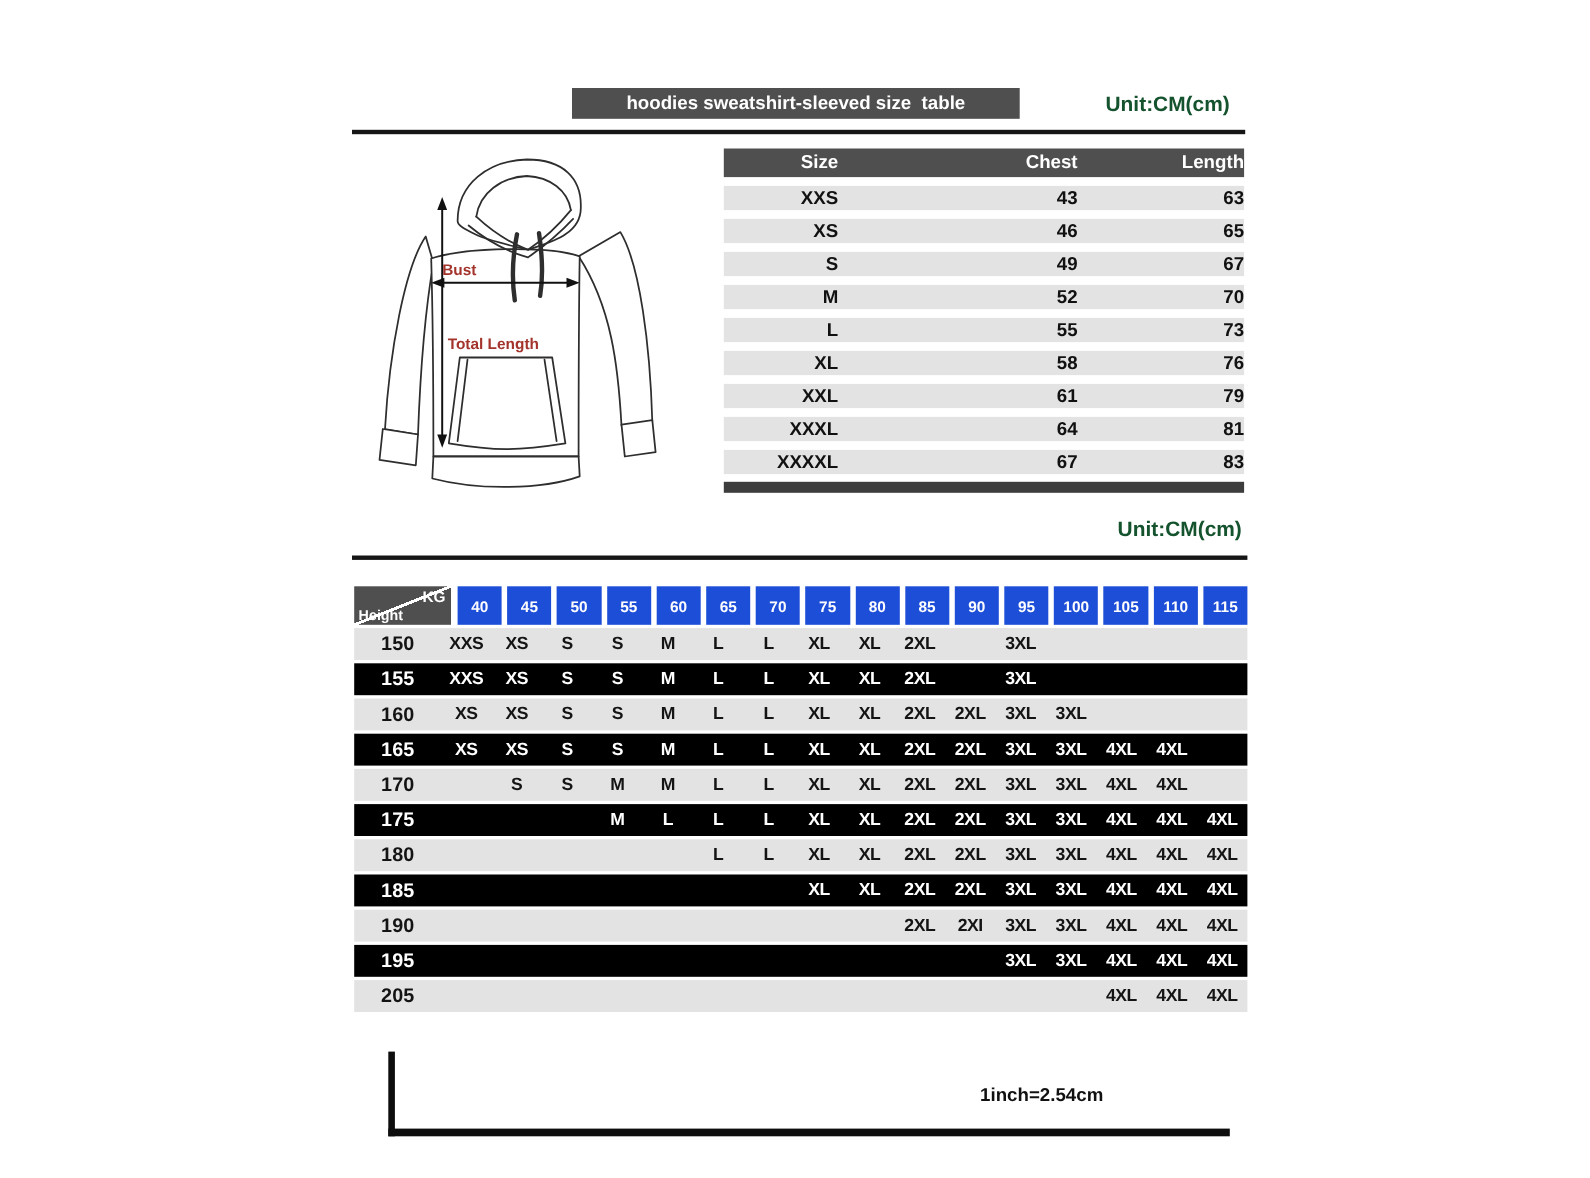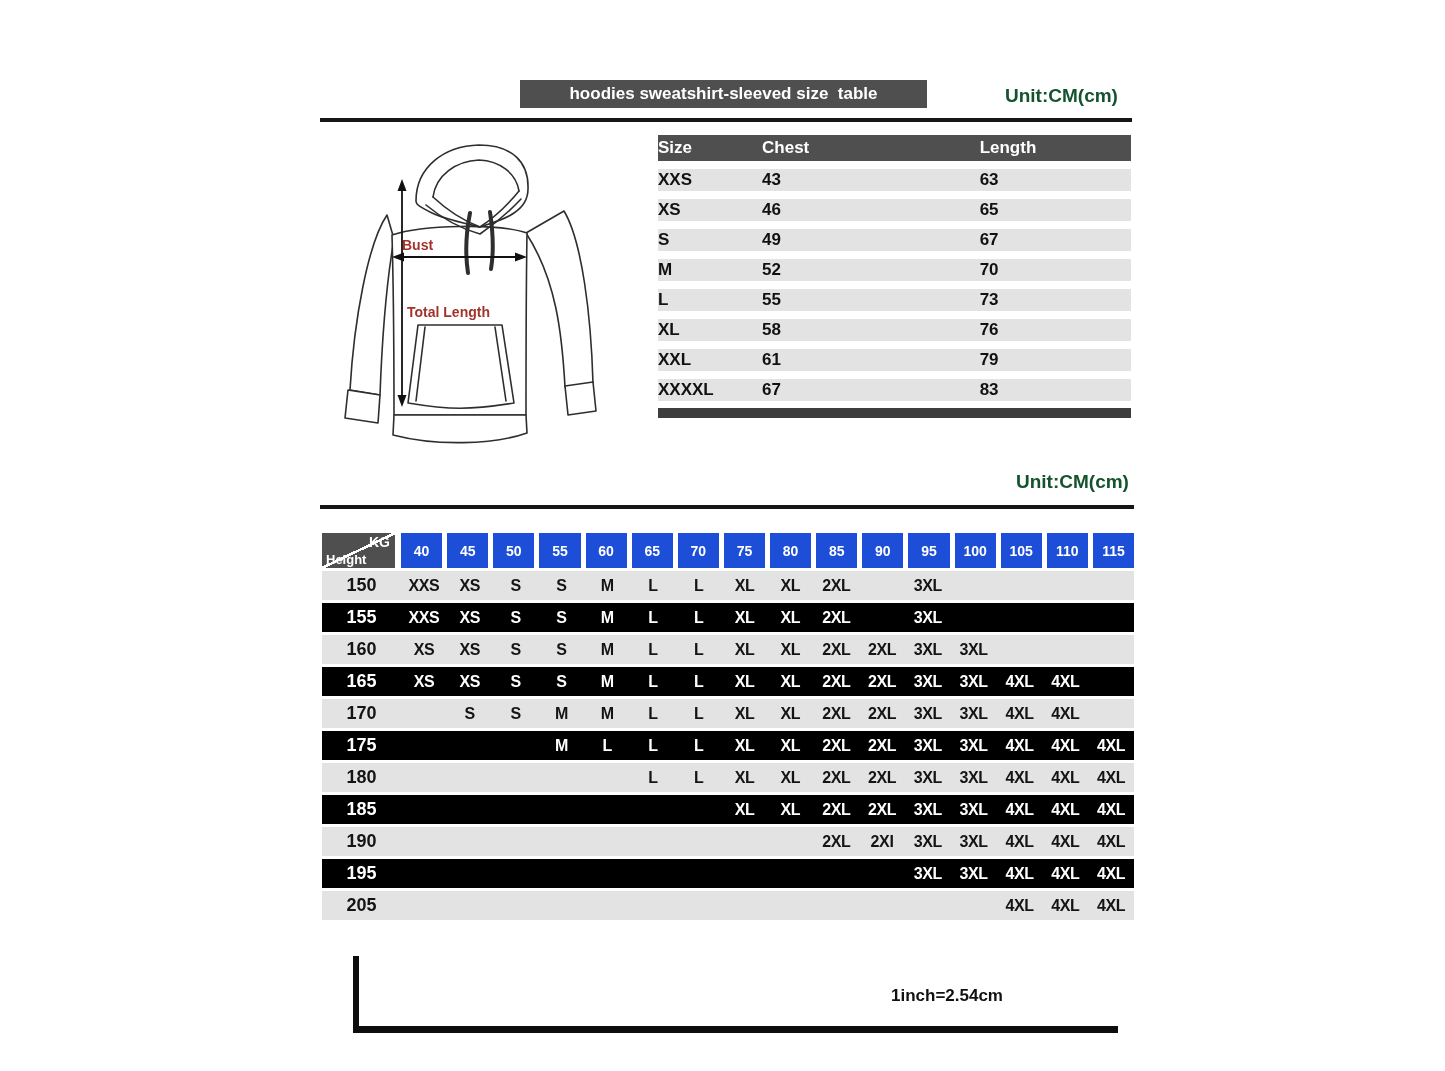--- a/index.html
+++ b/index.html
@@ -16,31 +16,31 @@
   #unit2{left:1016px;top:471px;}
   .rule{position:absolute;background:#161616;height:4px;}
   #rule1{left:320px;top:118px;width:812px;}
   #rule2{left:320px;top:505px;width:814px;}
 
   
   #table1{position:absolute;left:658px;top:135px;width:473px;}
   .t1-header{display:flex;height:26px;background:#4f4f4f;color:#fff;align-items:center;}
   .t1-header .t1-cell{font-size:17px;font-weight:bold;}
   .t1-row{display:flex;height:22px;margin-top:8px;background:#e3e3e3;align-items:center;}
-  .t1-cell{text-align:left;font-size:17px;font-weight:bold;}
+  .t1-cell{text-align:right;font-size:17px;font-weight:bold;}
   .t1-c0{width:22%;} .t1-c1{width:46%;} .t1-c2{width:32%;}
   .t1-bottom{height:10px;background:#3d3d3d;margin-top:7px;}
 
   
   #hoodie{position:absolute;left:330px;top:135px;width:300px;height:320px;}
 
   
   #table2{position:absolute;left:322px;top:533px;width:812px;}
   .r-header{display:flex;height:35px;margin-bottom:3px;}
-  .corner{width:73px;height:35px;position:relative;color:#fff;flex:none;
+  .corner{width:88px;height:35px;position:relative;color:#fff;flex:none;
           background:linear-gradient(to bottom right,#4f4f4f 48%,#ffffff 48%,#ffffff 52%,#4f4f4f 52%);}
   .corner .kg{position:absolute;top:1px;right:5px;font-size:14px;font-weight:bold;}
   .corner .hgt{position:absolute;bottom:1px;left:4px;font-size:13px;font-weight:bold;}
   .weights{display:flex;flex:1;gap:5px;margin-left:6px;}
   .w-box{flex:1;background:#1d4ed8;color:#fff;display:flex;align-items:center;justify-content:center;
          font-size:14px;font-weight:bold;}
   .r-row{display:flex;height:29px;margin-bottom:3px;align-items:center;}
   .r-row.light{background:#e3e3e3;color:#141414;}
   .r-row.dark{background:#000000;color:#ffffff;}
   .r-height{width:79px;flex:none;text-align:center;font-size:18px;font-weight:bold;}
@@ -137,20 +137,25 @@
         </div>
         <div class="t1-row">
           <div class="t1-cell t1-c0">XL</div>
           <div class="t1-cell t1-c1">58</div>
           <div class="t1-cell t1-c2">76</div>
         </div>
         <div class="t1-row">
           <div class="t1-cell t1-c0">XXL</div>
           <div class="t1-cell t1-c1">61</div>
           <div class="t1-cell t1-c2">79</div>
+        </div>
+        <div class="t1-row">
+          <div class="t1-cell t1-c0">XXXL</div>
+          <div class="t1-cell t1-c1">64</div>
+          <div class="t1-cell t1-c2">81</div>
         </div>
         <div class="t1-row">
           <div class="t1-cell t1-c0">XXXXL</div>
           <div class="t1-cell t1-c1">67</div>
           <div class="t1-cell t1-c2">83</div>
         </div>
       </div>
     <div class="t1-bottom"></div>
   </div>
 

